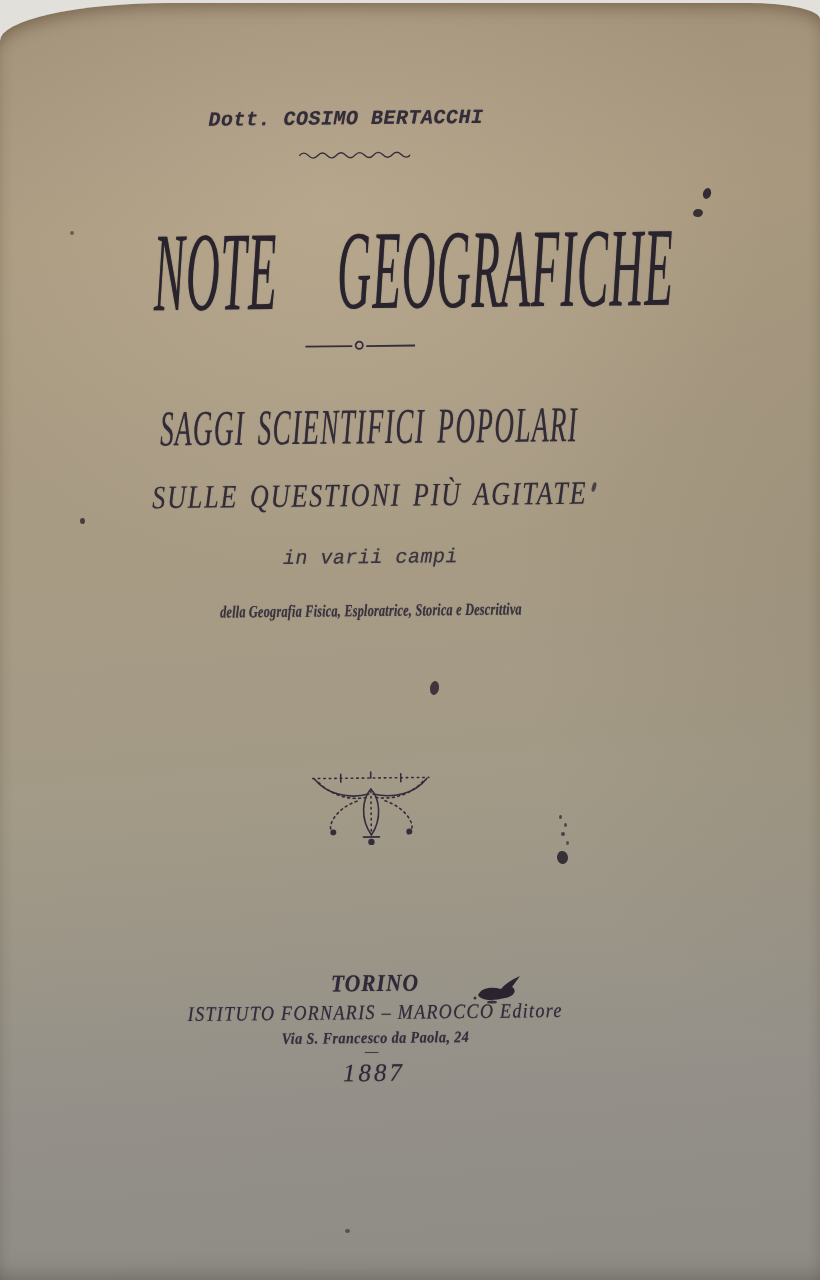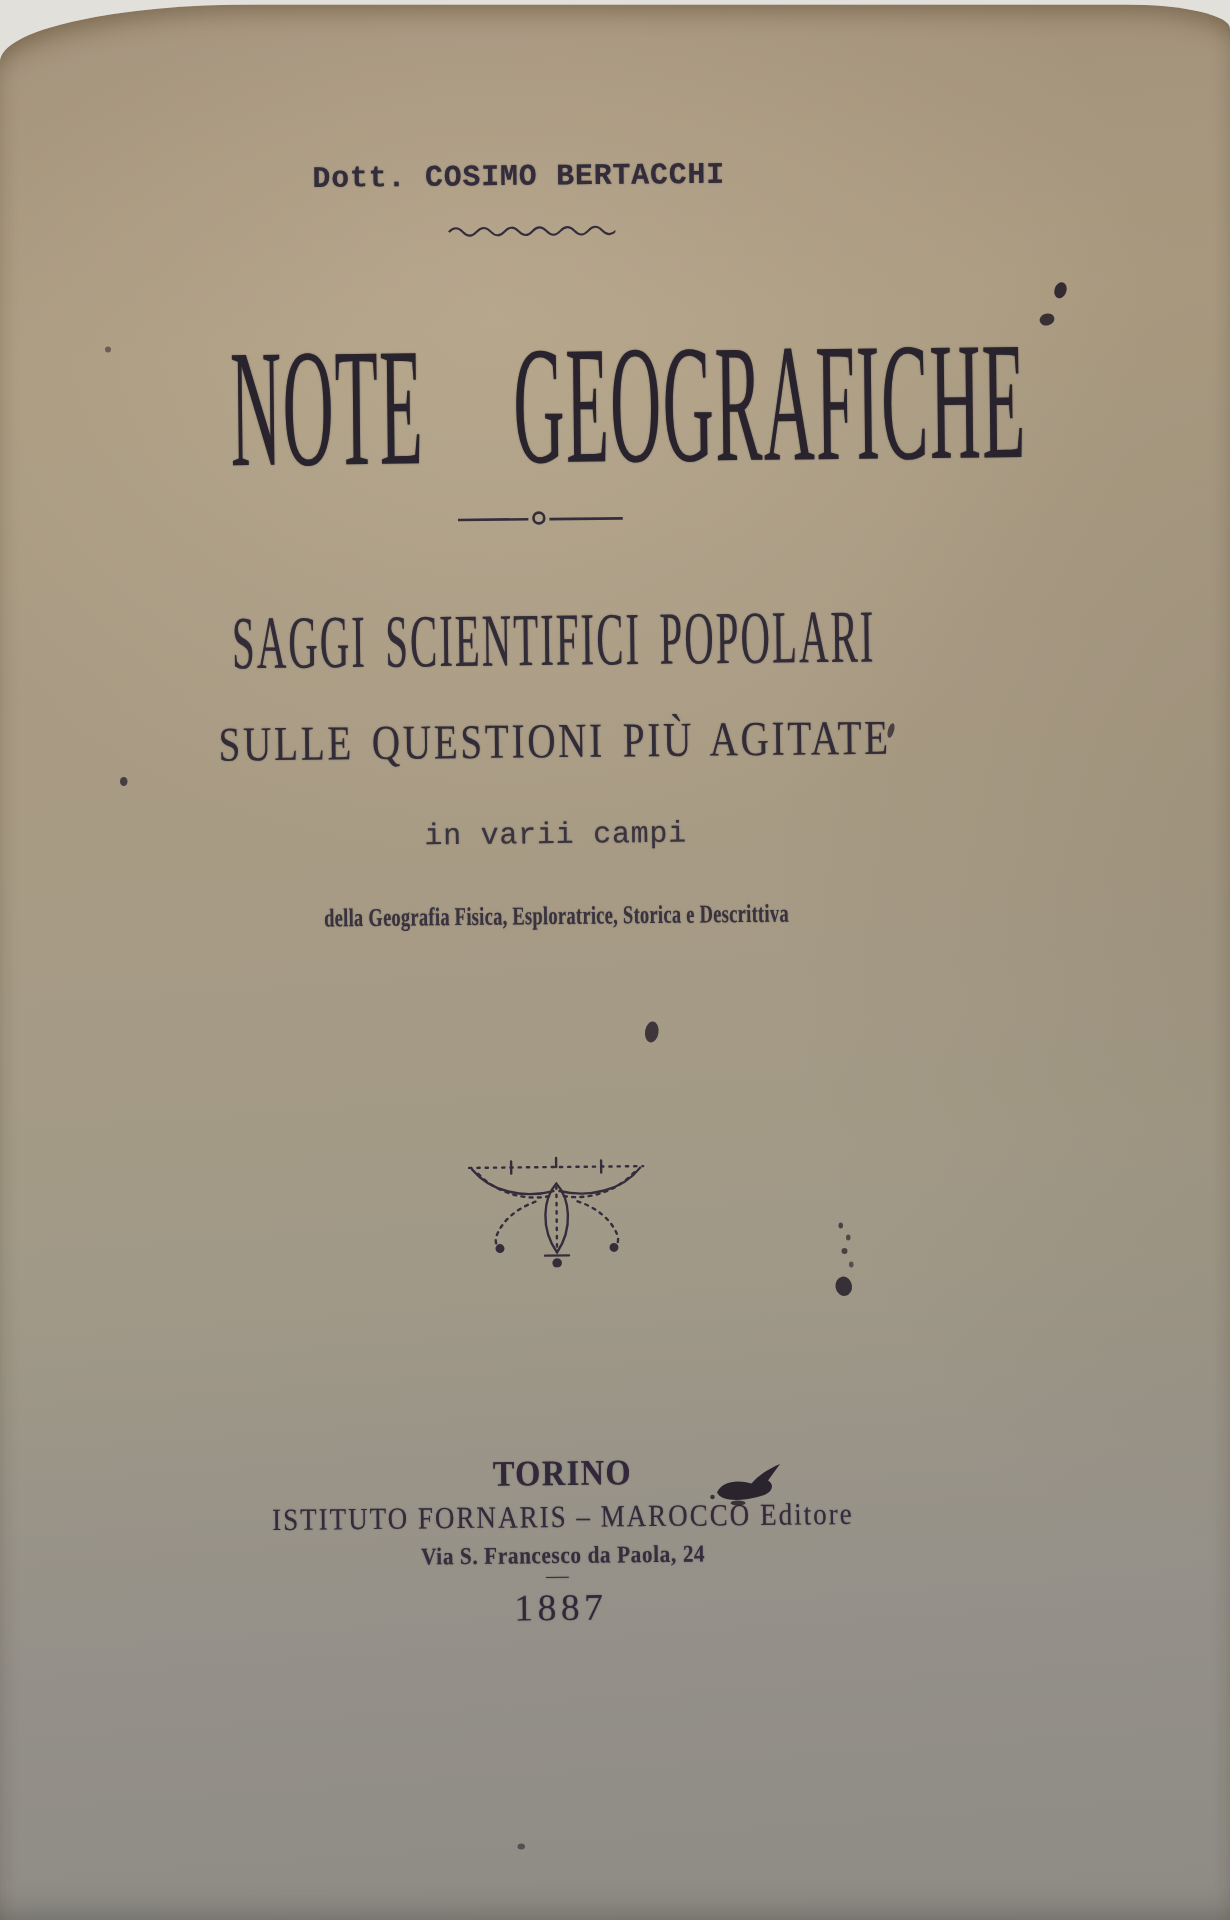--- a/index.html
+++ b/index.html
@@ -1,18 +1,18 @@
 <!DOCTYPE html>
 <html><head>
 <meta charset="utf-8">
 <style>
   html,body{margin:0;padding:0;}
   body{width:820px;height:1280px;overflow:hidden;background:#555;}
   .photo{position:relative;width:820px;height:1280px;background:#e2e0db;overflow:hidden;
-         font-family:"Liberation Serif",serif;}
+         font-family:"Liberation Serif",serif;font-style:italic;}
   
   .page{position:absolute;left:0;right:0;top:3px;bottom:0;
         border-top-left-radius:170px 38px;border-top-right-radius:70px 16px;
         background:
           radial-gradient(ellipse 620px 520px at 40% 16%, rgba(255,238,210,0.16), transparent 72%),
           radial-gradient(ellipse 500px 700px at 105% 45%, rgba(70,60,45,0.10), transparent 70%),
           linear-gradient(176deg,#a2917a 0%,#a99a80 18%,#a89b84 42%,#a29a87 62%,#949089 84%,#8e8c85 100%);
         box-shadow: inset 0 12px 16px -8px rgba(70,48,25,.45),
                     inset 0 -14px 22px -12px rgba(45,45,38,.38);}
   

